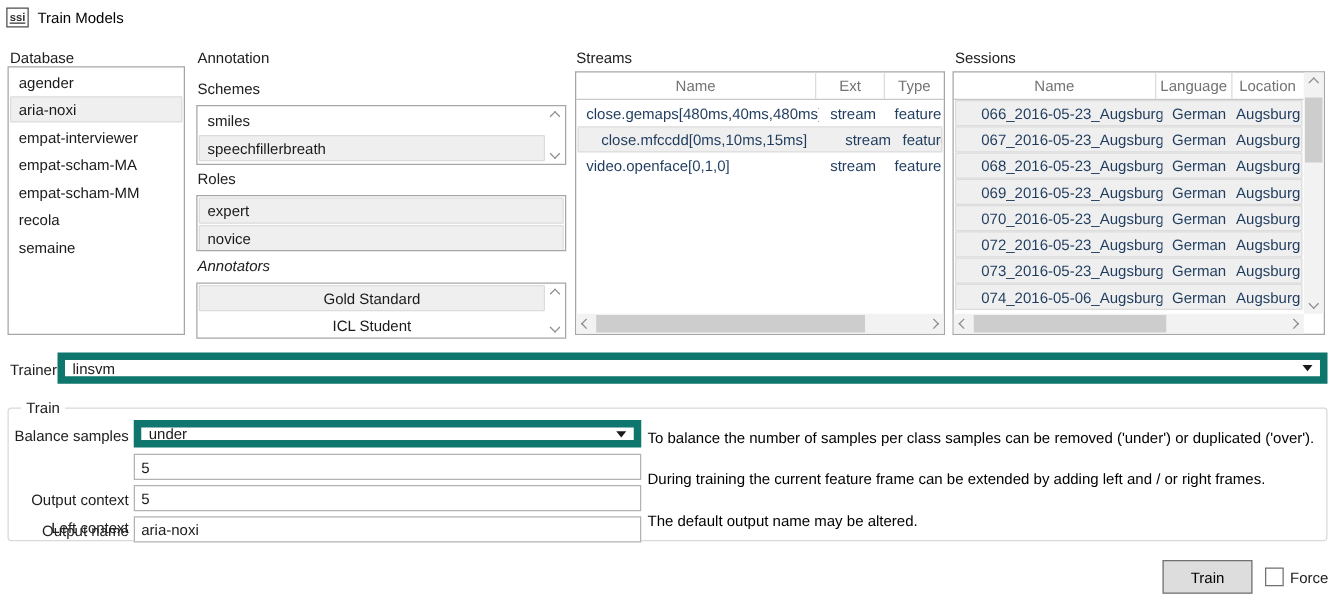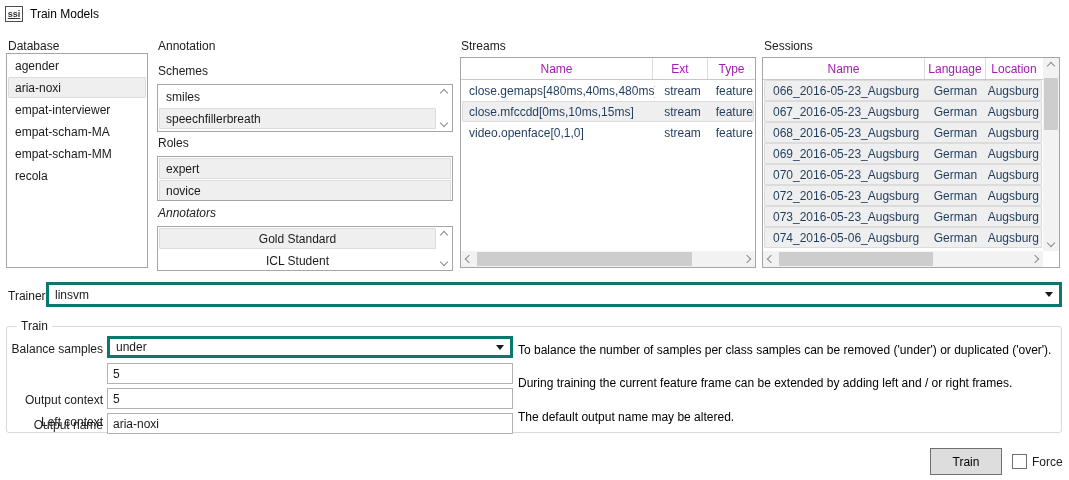--- a/index.html
+++ b/index.html
@@ -27,26 +27,26 @@
   
   .chev { display:inline-block; width:6px; height:6px; border-left:1px solid #8b8b8b; border-bottom:1px solid #8b8b8b; }
   .chev.up { transform:rotate(135deg); }
   .chev.down { transform:rotate(-45deg); }
   .chev.left { transform:rotate(45deg); }
   .chev.right { transform:rotate(-135deg); }
 
   
   .datatable { position:absolute; border:1px solid #a6a6a6; background:#fff; }
   .thead { display:flex; height:22px; border-bottom:1px solid #c8c8c8; }
-  .th { display:flex; align-items:center; justify-content:center; font-size:12px; color:#a21caf;
+  .th { display:flex; align-items:center; justify-content:center; font-size:12px; color:#737373;
     border-right:1px solid #dcdcdc; }
   .th:last-child { border-right:none; }
   .trow { display:flex; height:21px; align-items:center; border:1px solid transparent;
     border-radius:1px; margin:0 1px; color:var(--table-text); }
-  .trow.selected { background:var(--sel-bg); border-color:var(--sel-border); }
+  .trow.selected { background:var(--sel-bg); border-color:var(--sel-border);padding-left:12px; }
   .td { white-space:nowrap; overflow:hidden; }
 
   
   .st-name { width:192px; padding-left:6px; }
   .st-ext  { width:55px;  text-align:center; }
   .st-type { flex:1; text-align:right; }
   
   .se-name { width:162px; padding-left:8px; }
   .se-lang { width:61px; text-align:center; }
   .se-loc  { width:56px; text-align:center; }
@@ -56,21 +56,21 @@
   .hscroll .arrow { width:16px; height:16px; display:flex; align-items:center; justify-content:center; }
   .hscroll .track { position:relative; flex:1; height:100%; }
   .hthumb { position:absolute; top:1px; bottom:1px; background:#cdcdcd; }
   .vscroll { position:absolute; width:16px; background:#f2f2f2; display:flex; flex-direction:column; align-items:center; }
   .vscroll .arrow { width:16px; height:16px; display:flex; align-items:center; justify-content:center; }
   .vscroll .track { position:relative; flex:1; width:100%; }
   .vthumb { position:absolute; left:1px; right:1px; background:#cdcdcd; }
 
   
   .field-label { position:absolute; color:#202020; }
-  .combobox { position:absolute; border:3px solid #0f766e; background:#fff; display:flex;
+  .combobox { position:absolute; border:6px solid #0f766e; background:#fff; display:flex;
     align-items:center; padding:0 6px; }
   .combobox .cb-text { flex:1; white-space:nowrap; overflow:hidden; }
   .dd-arrow { width:0; height:0; border-left:4px solid transparent; border-right:4px solid transparent;
     border-top:5px solid #1a1a1a; margin-left:6px; }
   .text-input { position:absolute; border:1px solid #b2b2b2; background:#fff; font-family:inherit;
     font-size:12px; color:#1a1a1a; padding:0 5px; outline:none; }
 
   .groupbox { position:absolute; border:1px solid #d9d9d9; border-radius:3px; }
   .gb-legend { position:absolute; top:-8px; left:10px; background:#fff; padding:0 4px; color:#202020; }
 
@@ -93,20 +93,21 @@
 <div class="col-label" style="left:461px; top:39px;">Streams</div>
 <div class="col-label" style="left:764px; top:39px;">Sessions</div>
 
 <div class="listbox" id="database-list" style="left:6px; top:53px; width:142px; height:215px;">
     <div class="lb-item">agender</div>
     <div class="lb-item selected">aria-noxi</div>
     <div class="lb-item">empat-interviewer</div>
     <div class="lb-item">empat-scham-MA</div>
     <div class="lb-item">empat-scham-MM</div>
     <div class="lb-item">recola</div>
+    <div class="lb-item">semaine</div>
   </div>
 
 <div class="col-label" style="left:158px; top:64px;">Schemes</div>
 <div class="listbox" style="left:157px; top:84px; width:296px; height:48px;">
   <div id="schemes-list" style="margin-right:15px;">
       <div class="lb-item">smiles</div>
       <div class="lb-item selected">speechfillerbreath</div>
     </div>
   <div class="lb-scroll">
     <span class="chev up"></span>

